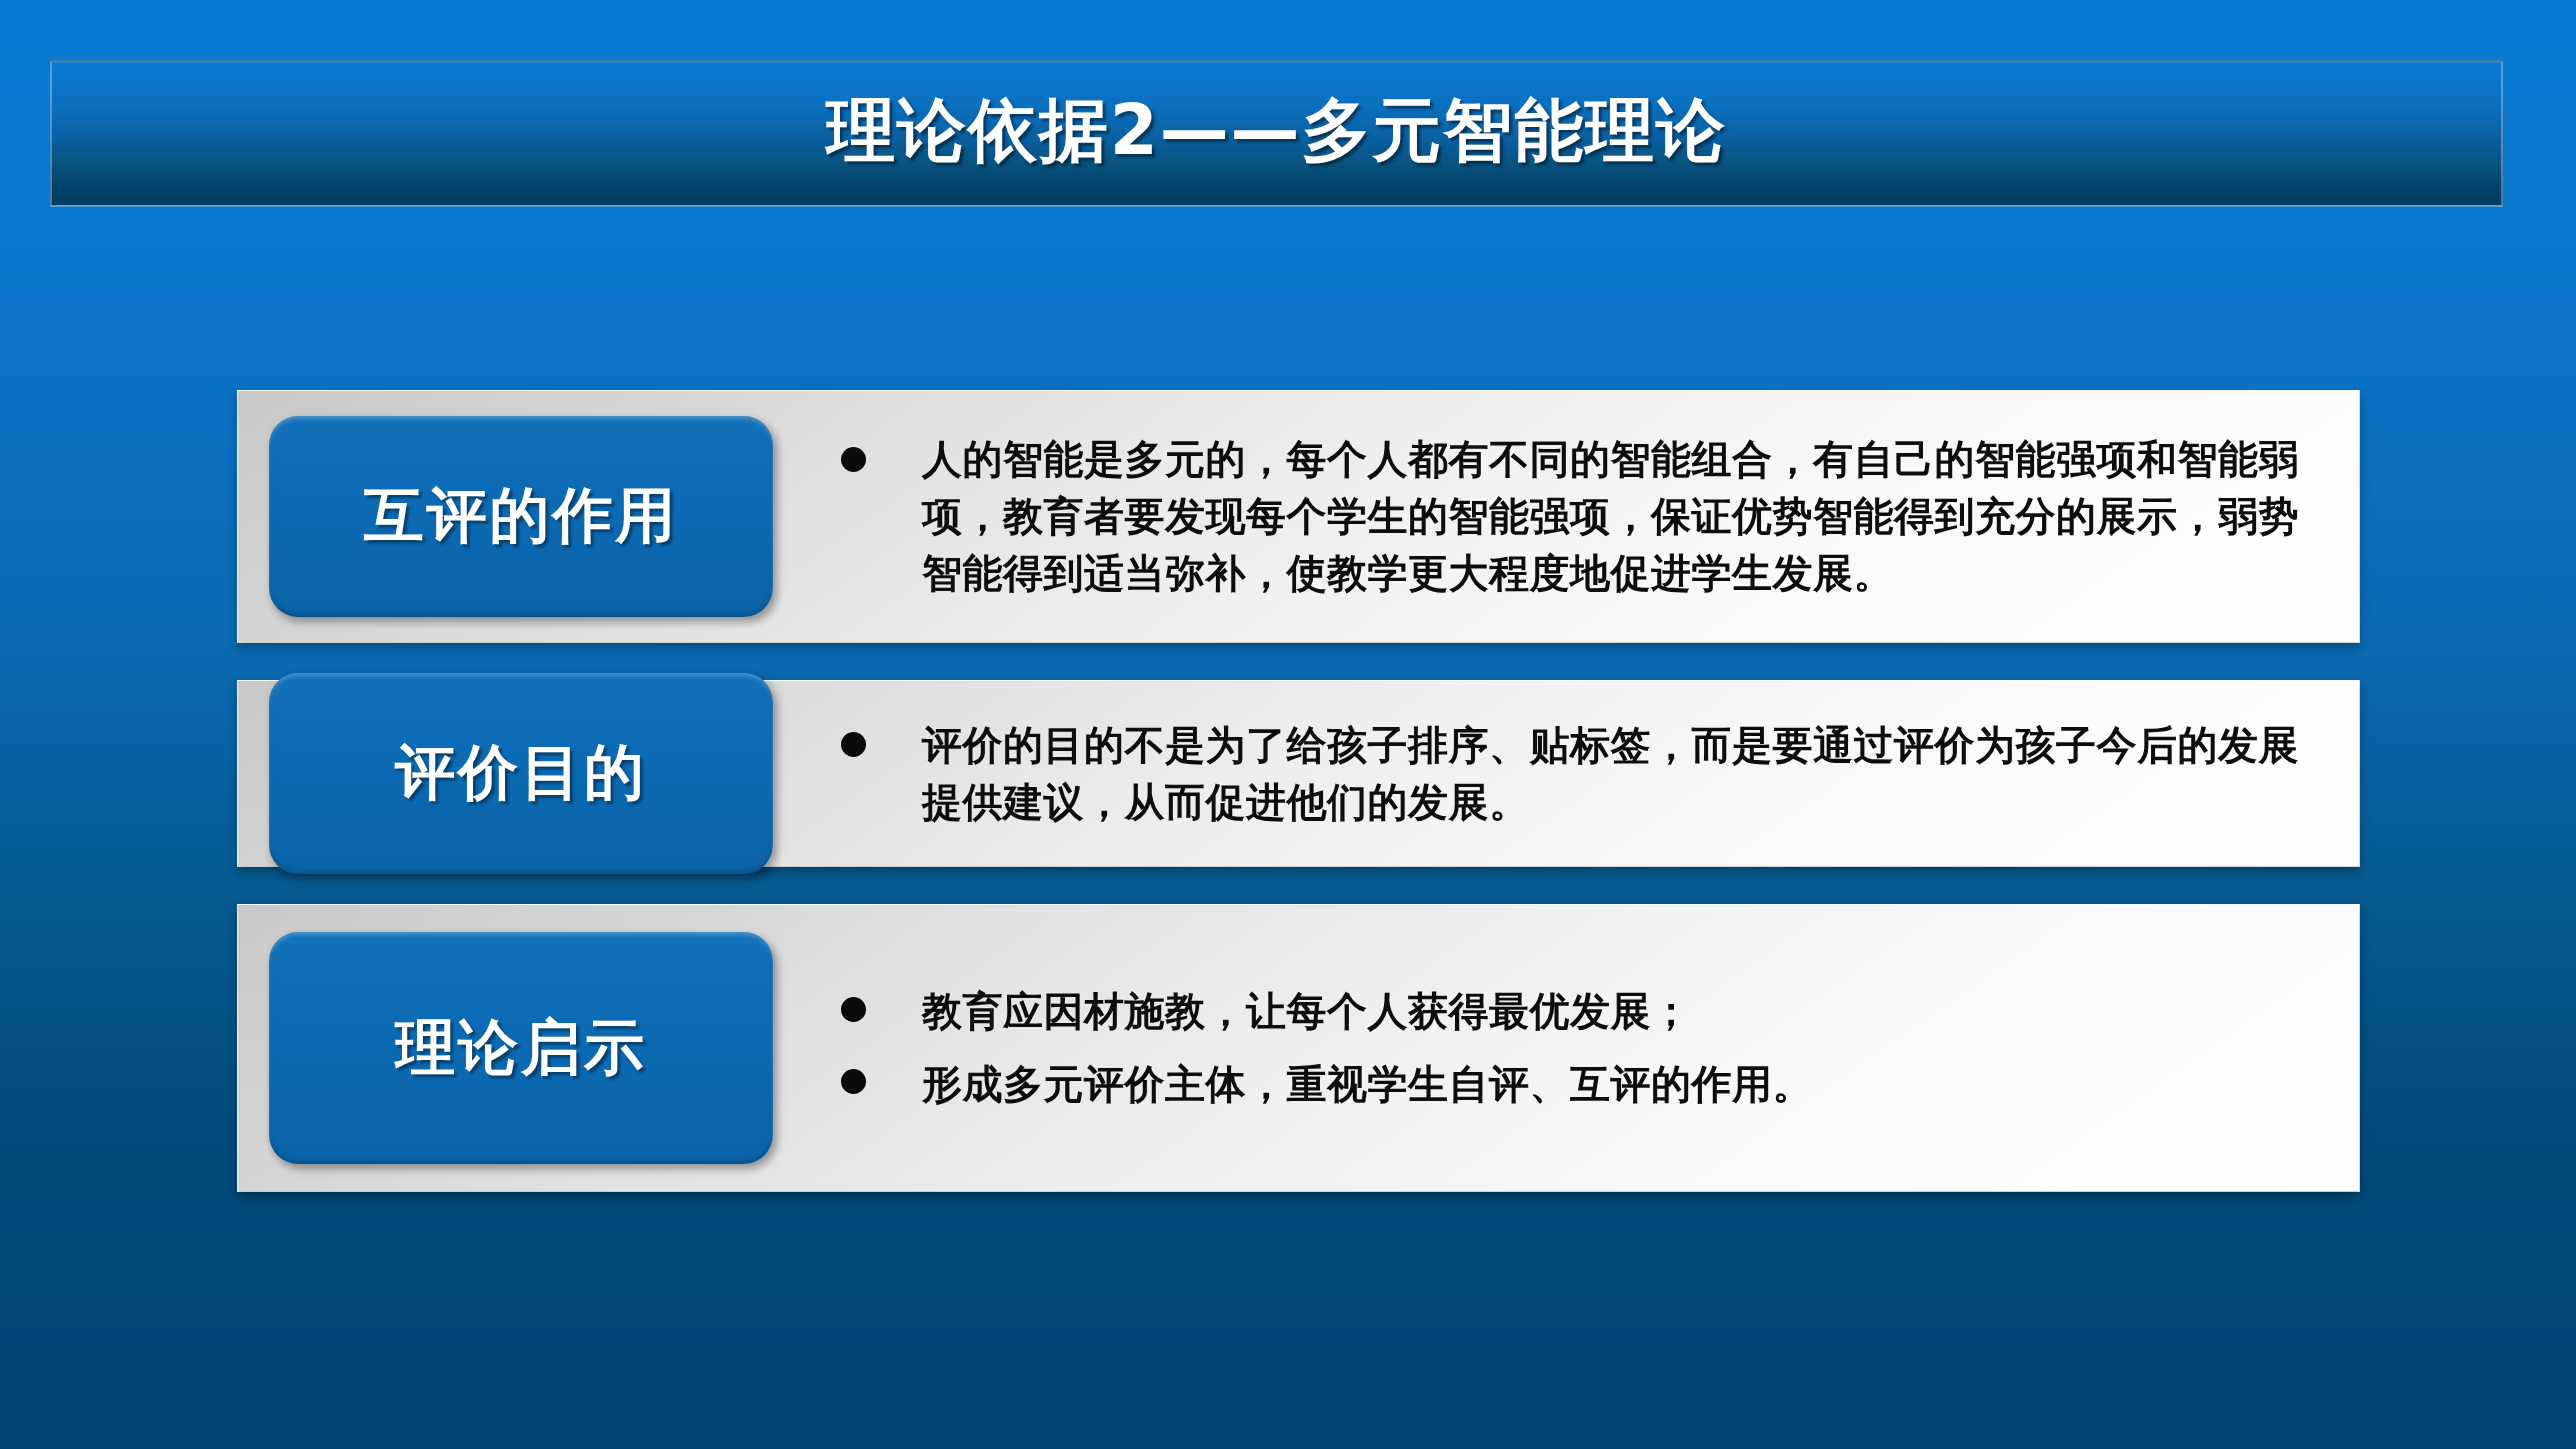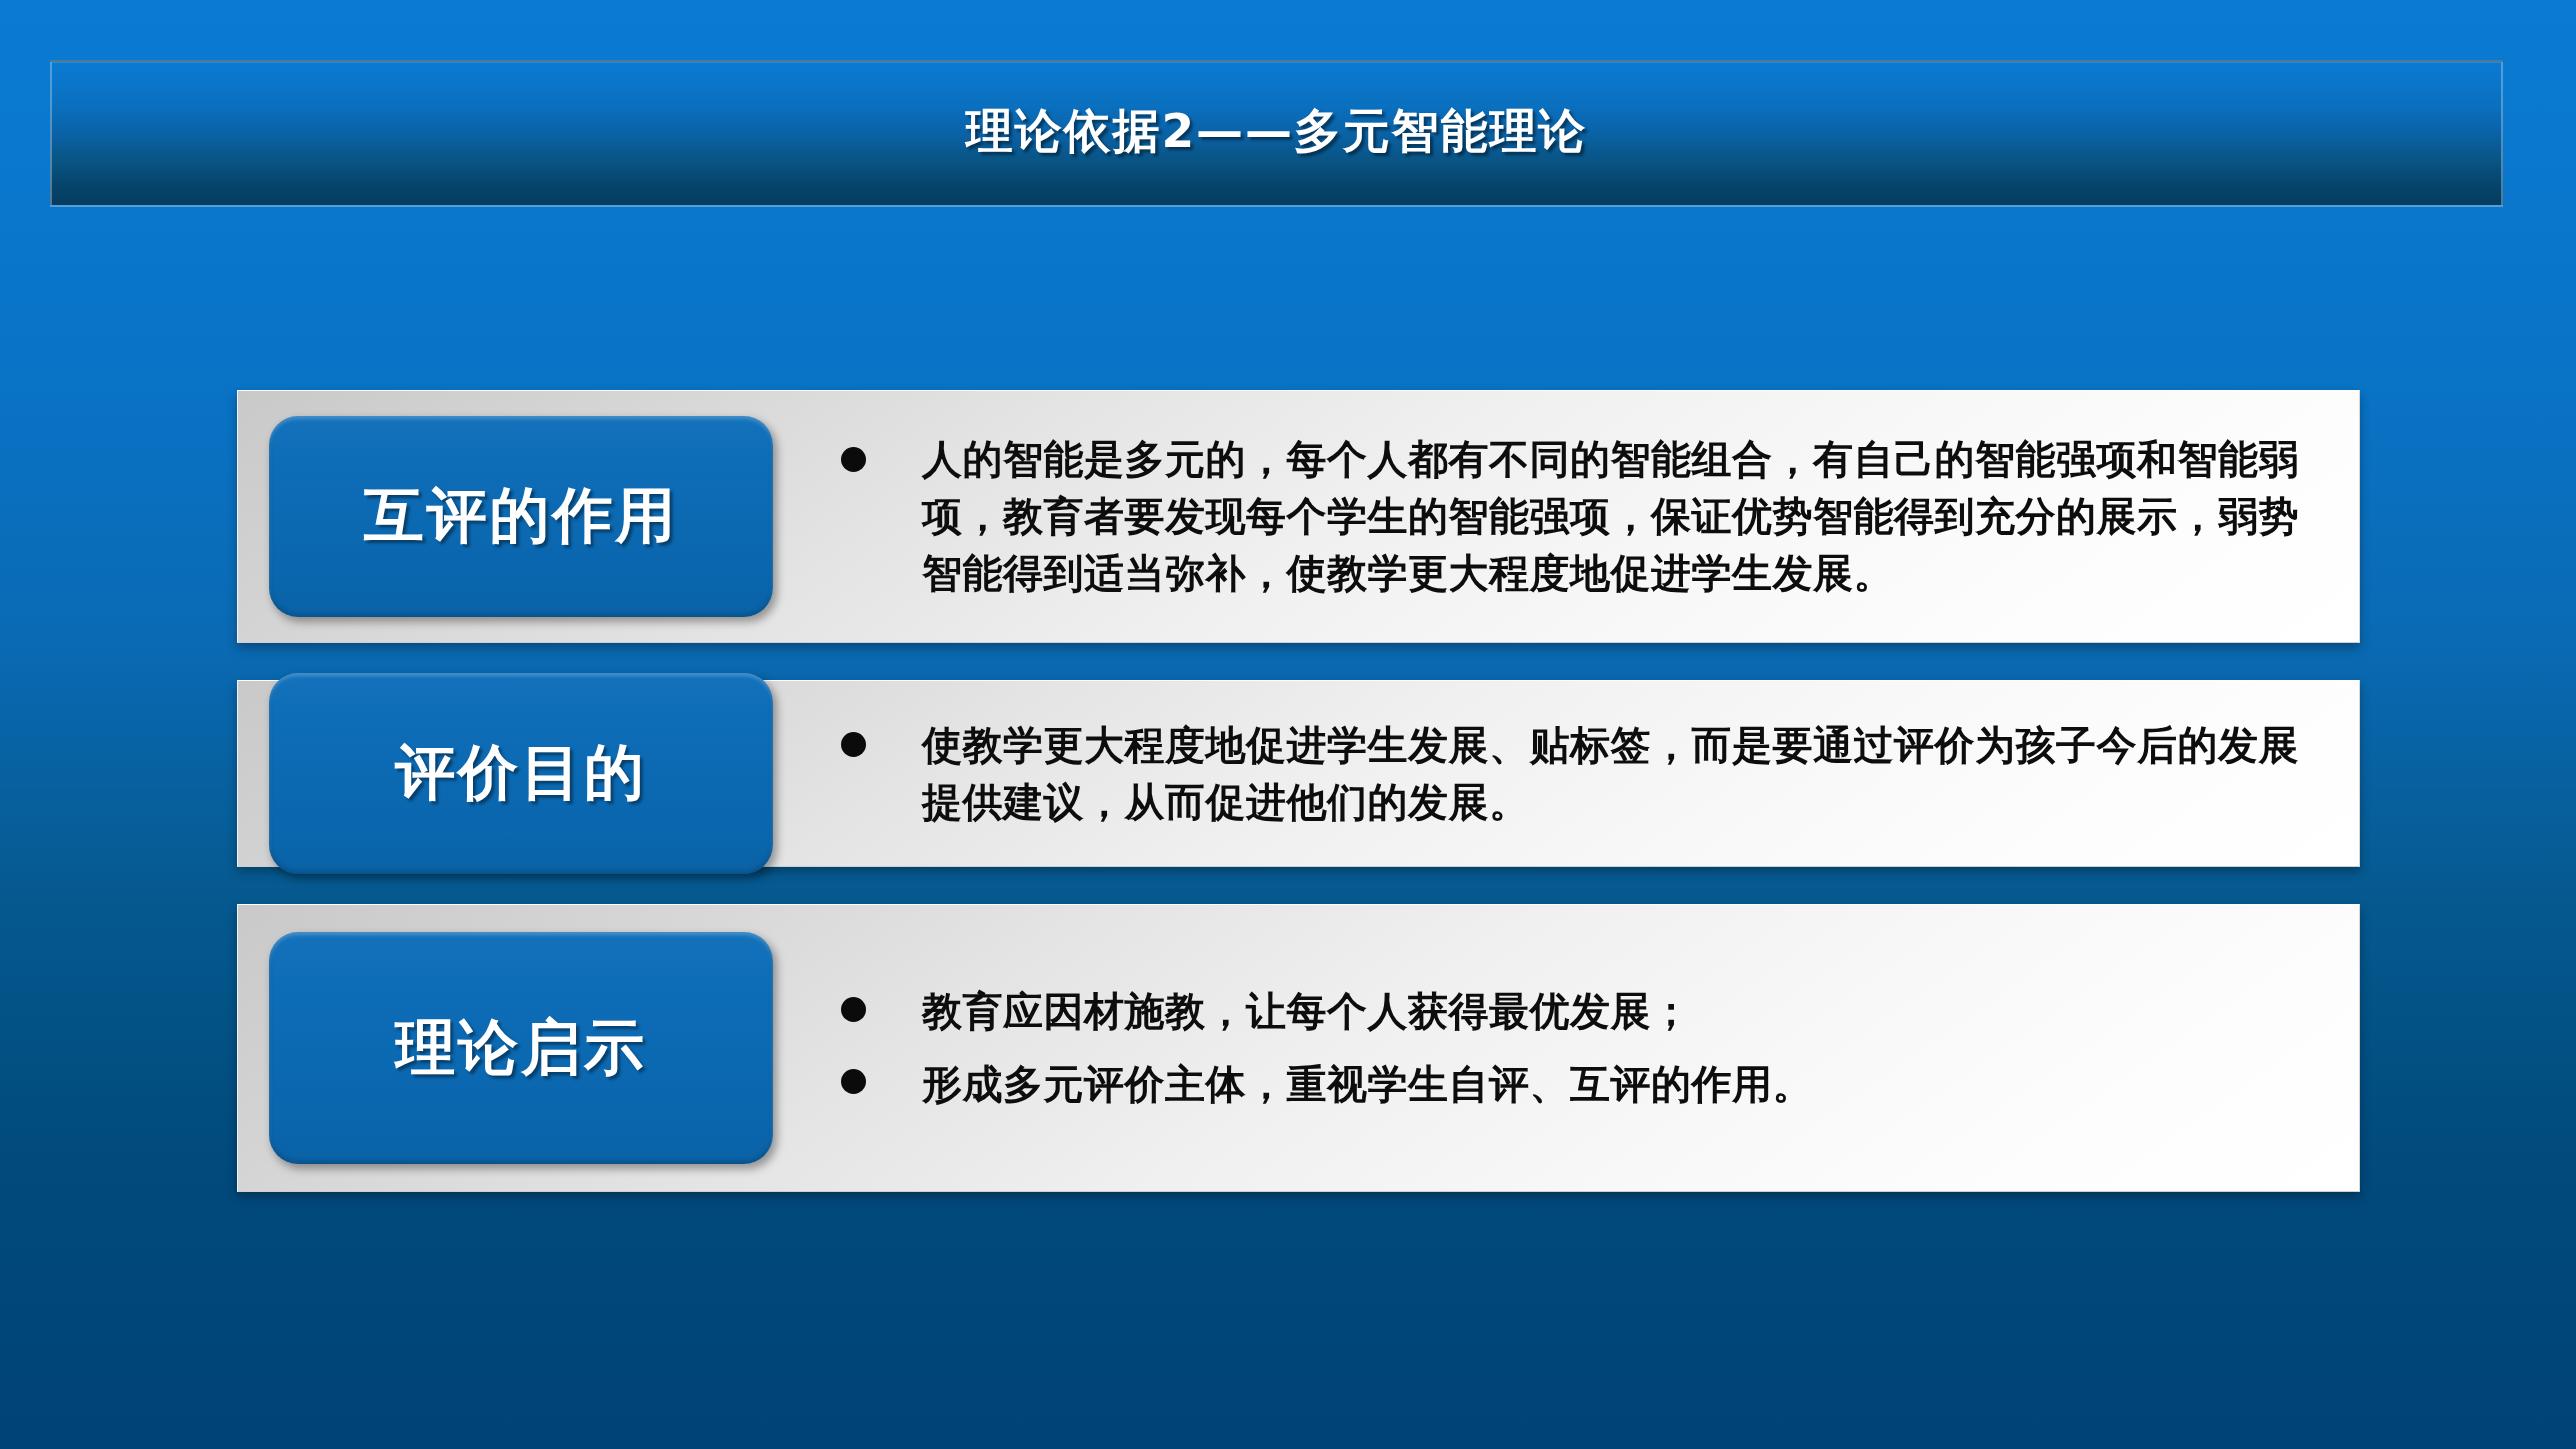--- a/index.html
+++ b/index.html
@@ -51,21 +51,21 @@
   .title-text {
     position: absolute;
     left: 0;
     top: 0;
     width: 100%;
     height: 100%;
     display: flex;
     align-items: center;
     justify-content: center;
     color: #ffffff;
-    font-size: 47px;
+    font-size: 69px;
     font-weight: bold;
     letter-spacing: 1.9px;
     line-height: 1;
     text-shadow: 2.9px 2.9px 2.9px rgba(0,0,0,0.45);
     white-space: nowrap;
     padding-bottom: 5.8px;
     box-sizing: border-box;
   }
 
   
@@ -178,21 +178,21 @@
           <span class="bullet-text">人的智能是多元的，每个人都有不同的智能组合，有自己的智能强项和智能弱项，教育者要发现每个学生的智能强项，保证优势智能得到充分的展示，弱势智能得到适当弥补，使教学更大程度地促进学生发展。</span>
         </div>
       </div>
     </div>
 
     <div class="row r2">
       <div class="badge">评价目的</div>
       <div class="bullets">
         <div class="bullet-item">
           <span class="bullet-dot"></span>
-          <span class="bullet-text">使教学更大程度地促进学生发展、贴标签，而是要通过评价为孩子今后的发展提供建议，从而促进他们的发展。</span>
+          <span class="bullet-text">评价的目的不是为了给孩子排序、贴标签，而是要通过评价为孩子今后的发展提供建议，从而促进他们的发展。</span>
         </div>
       </div>
     </div>
 
     <div class="row r3">
       <div class="badge">理论启示</div>
       <div class="bullets">
         <div class="bullet-item">
           <span class="bullet-dot"></span>
           <span class="bullet-text">教育应因材施教，让每个人获得最优发展；</span>

